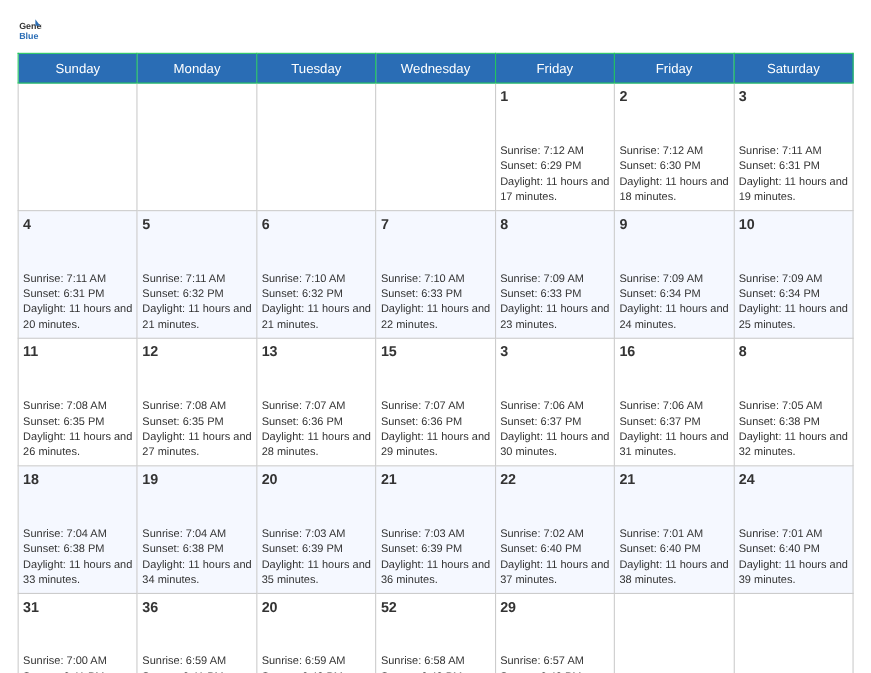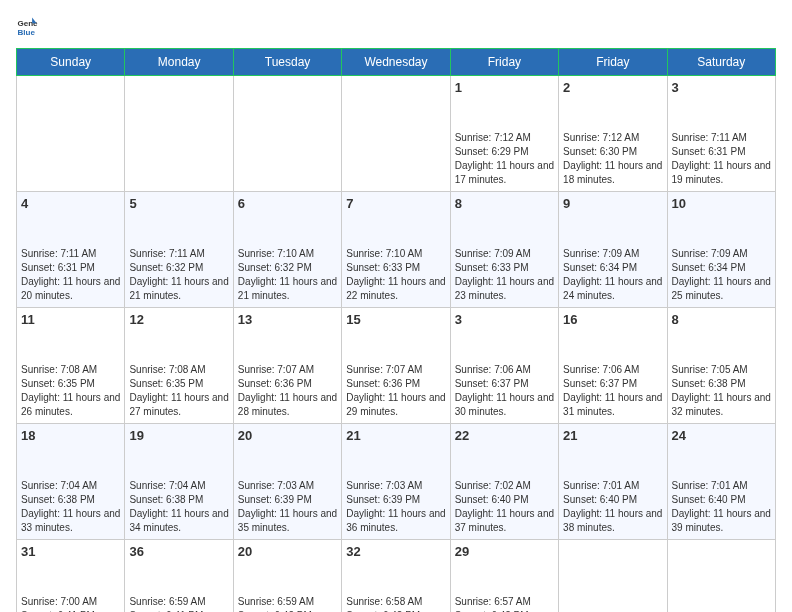--- a/index.html
+++ b/index.html
@@ -233,21 +233,21 @@
         </td>
         <td>
           <div class="day-number">36</div>
           <div class="day-info">Sunrise: 6:59 AM<br>Sunset: 6:41 PM<br>Daylight: 11 hours and 41 minutes.</div>
         </td>
         <td>
           <div class="day-number">20</div>
           <div class="day-info">Sunrise: 6:59 AM<br>Sunset: 6:42 PM<br>Daylight: 11 hours and 42 minutes.</div>
         </td>
         <td>
-          <div class="day-number">32</div>
+          <div class="day-number">52</div>
           <div class="day-info">Sunrise: 6:58 AM<br>Sunset: 6:42 PM<br>Daylight: 11 hours and 44 minutes.</div>
         </td>
         <td>
           <div class="day-number">29</div>
           <div class="day-info">Sunrise: 6:57 AM<br>Sunset: 6:42 PM<br>Daylight: 11 hours and 45 minutes.</div>
         </td>
         <td class="empty-cell"></td>
         <td class="empty-cell"></td>
       </tr>
     </tbody>

